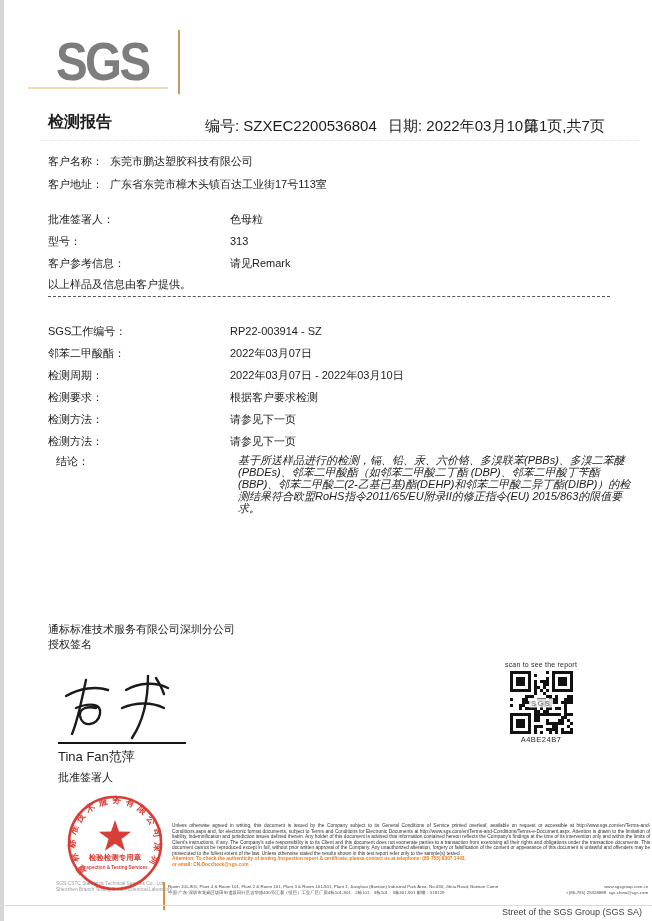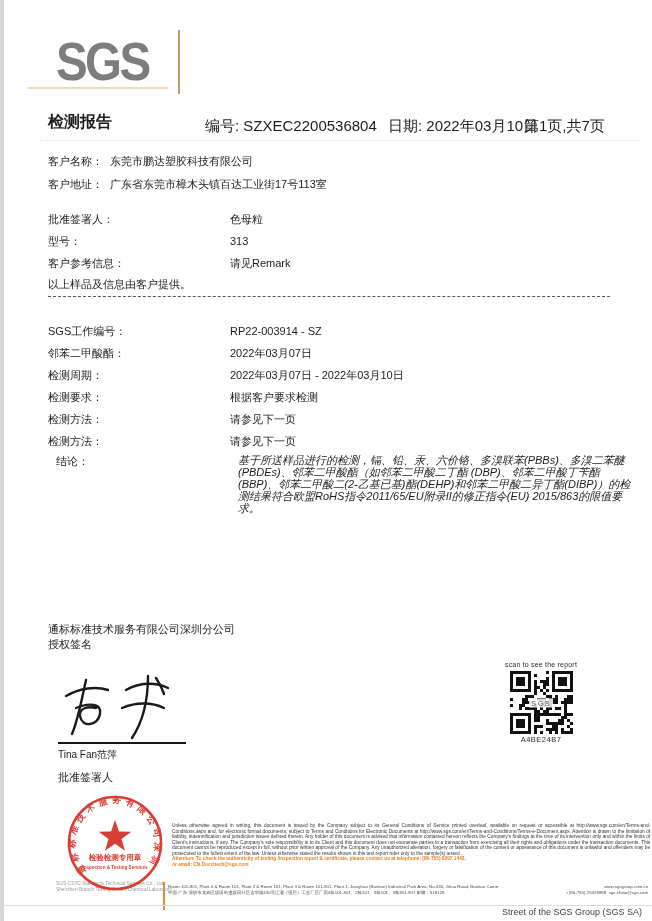--- a/index.html
+++ b/index.html
@@ -31,21 +31,21 @@
   .job-rows{top:324px;} .job-rows .row{height:22px;} .job-rows .lbl{width:182px;}
 
   .conclusion{position:absolute;left:56px;top:454px;width:578px;display:flex;font-size:11px;}
   .conclusion .lbl{width:182px;flex:none;}
   .conclusion .val{flex:1;line-height:12px;font-style:italic;}
 
   
   .sig-company{position:absolute;left:48px;top:622px;font-size:11px;line-height:15px;}
   .signature-svg{position:absolute;left:52px;top:668px;}
   .sig-underline{position:absolute;left:58px;top:742px;width:128px;border-top:2px solid #151515;}
-  .signer-name{position:absolute;left:58px;top:748px;font-size:10px;}
+  .signer-name{position:absolute;left:58px;top:748px;font-size:13px;}
   .signer-title{position:absolute;left:58px;top:770px;font-size:11px;}
 
   
   .qr-wrap{position:absolute;left:486px;top:661px;width:110px;text-align:center;}
   .qr-caption{font-size:7px;color:#2a2a2a;letter-spacing:.2px;}
   .qr-box{position:relative;width:63px;height:63px;margin:3px auto 1px auto;}
   .qr-watermark{position:absolute;left:50%;top:50%;transform:translate(-50%,-50%);
       background:rgba(255,255,255,.85);color:#8a8a8a;font-size:8px;font-weight:bold;
       padding:0 2px;letter-spacing:1px;}
   .qr-code-id{font-size:7.5px;color:#2a2a2a;letter-spacing:.5px;}

